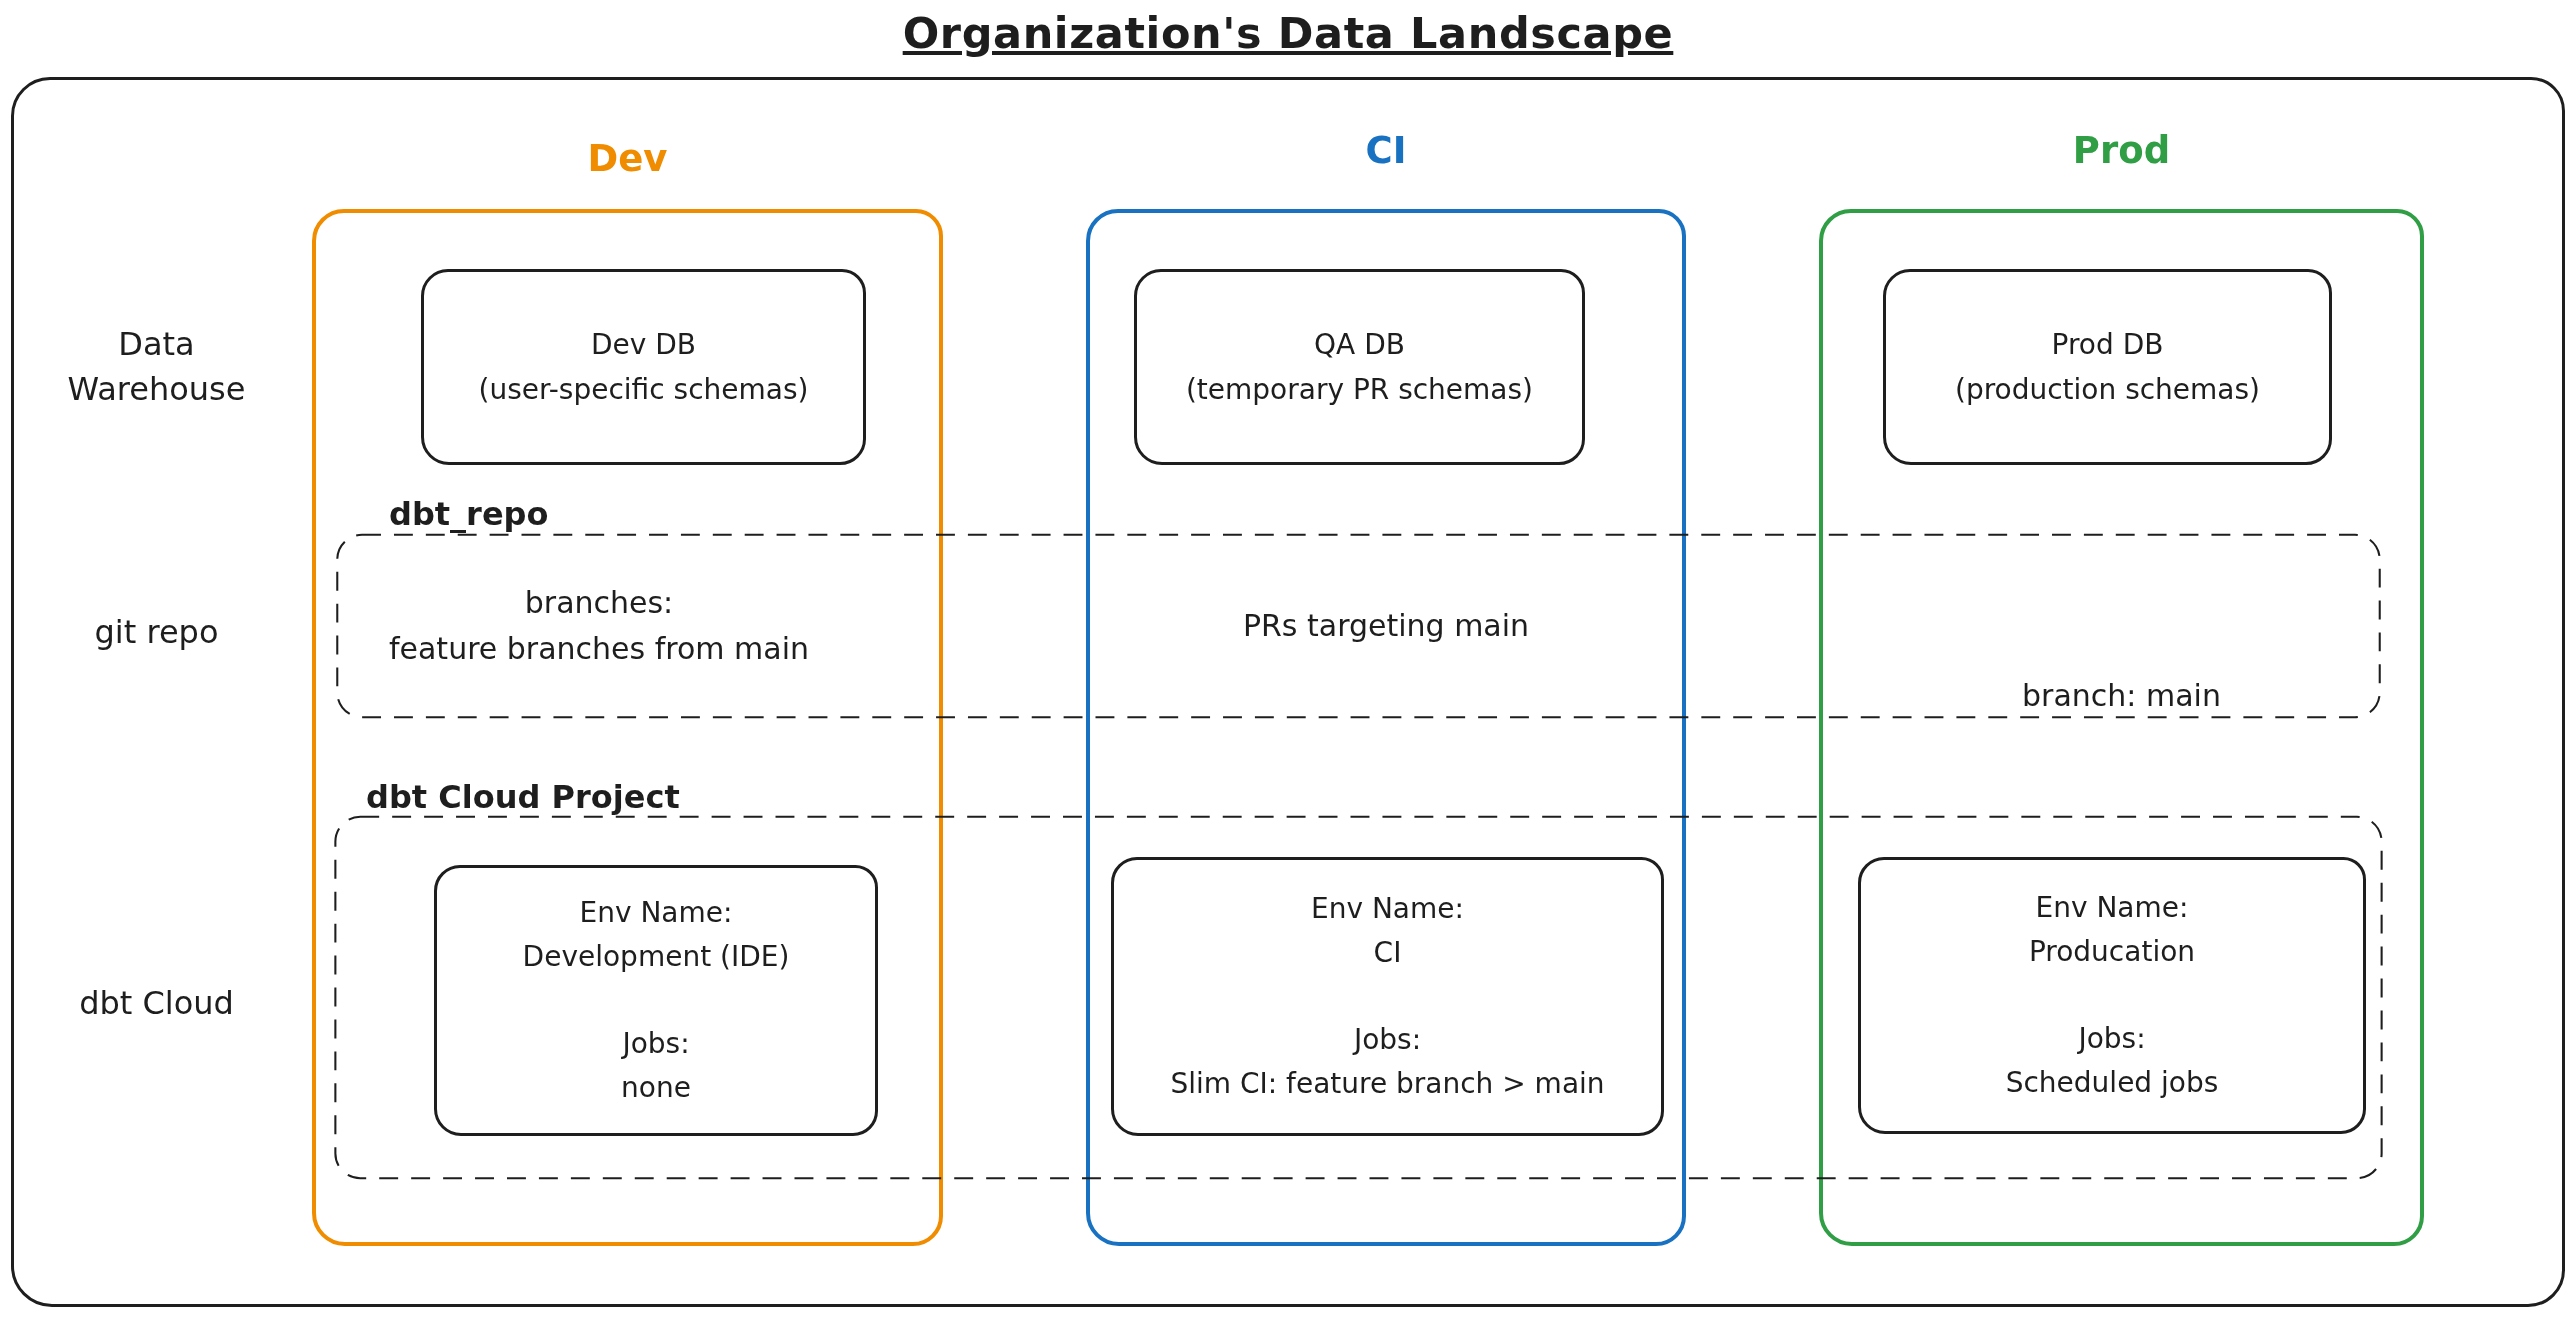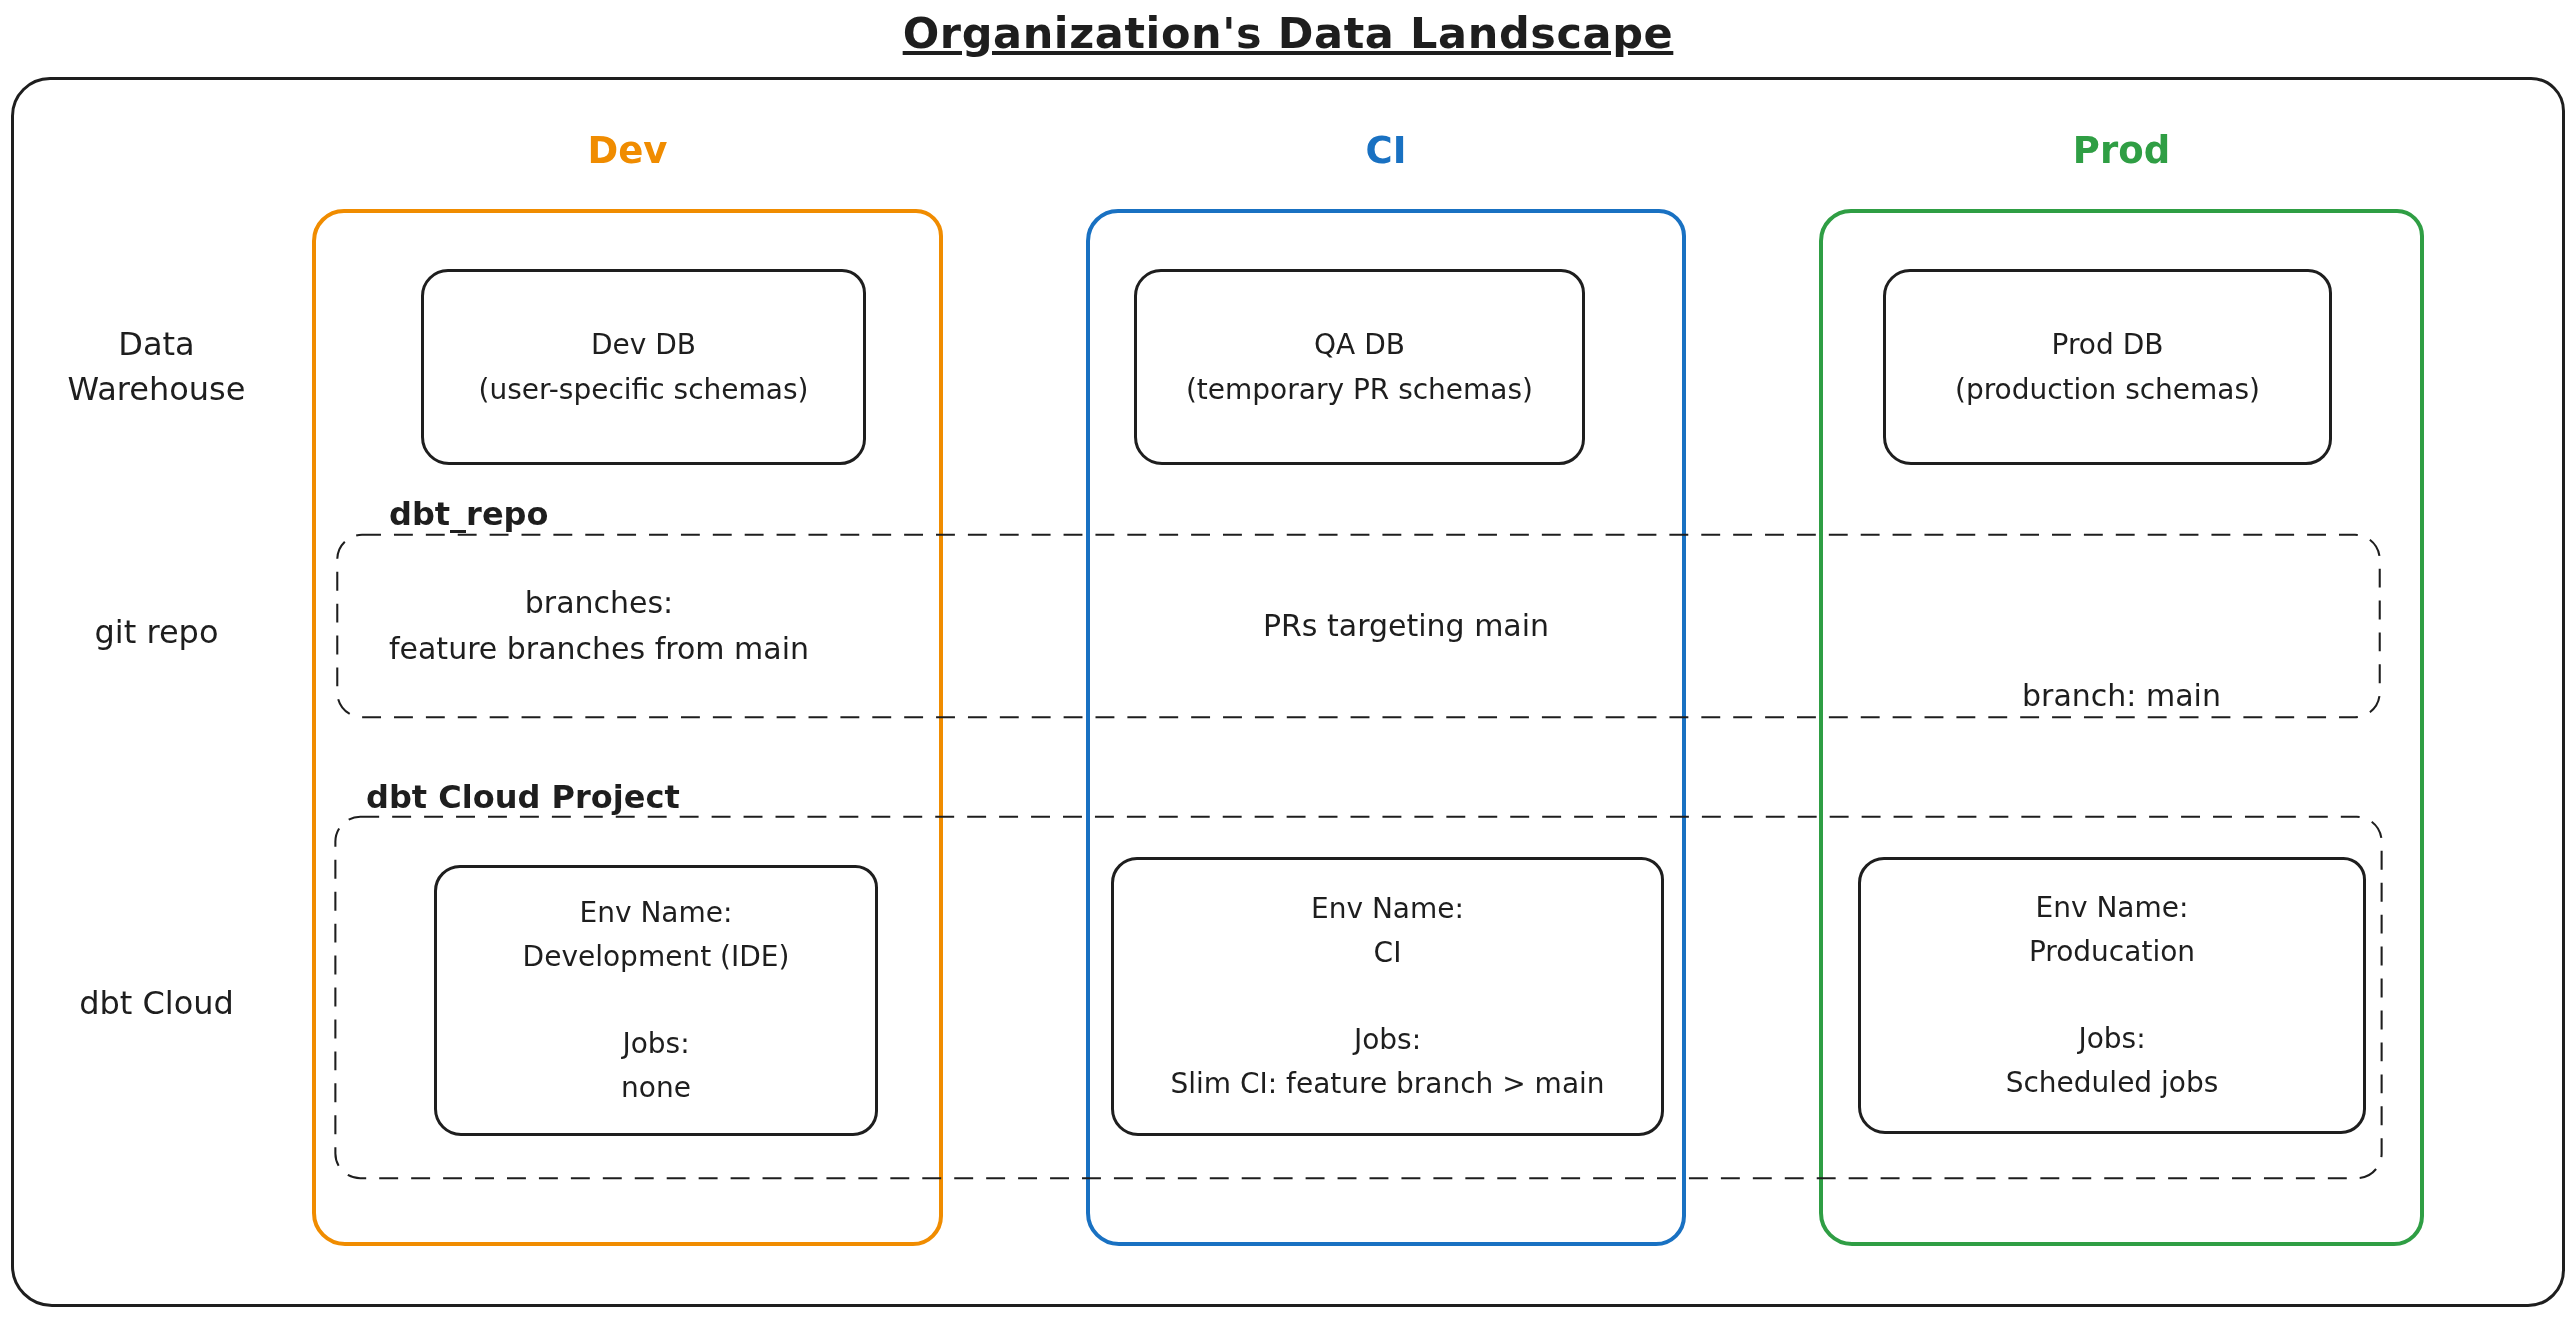--- a/index.html
+++ b/index.html
@@ -10,21 +10,21 @@
   
   .title{left:0;top:8.3px;width:2576px;font-size:43px;font-weight:700;letter-spacing:0.6px;text-decoration:underline;}
   
   .outer{left:10.7px;top:77px;width:2554px;height:1230px;border:3.6px solid #1e1e1e;border-radius:39px 34px 37px 41px;background:transparent;z-index:0;}
   
   .col{top:209px;height:1037px;border-radius:32px 27px 30px 33px;background:transparent;z-index:1;}
   .col.dev{left:312px;width:631px;border:4.1px solid #f08c00;}
   .col.ci{left:1086px;width:600px;border:4.1px solid #1971c2;}
   .col.prod{left:1819px;width:605px;border:4.1px solid #2f9e44;}
   .colhead{top:129px;height:54px;font-size:37px;font-weight:600;z-index:2;}
-  .colhead.dev{left:312px;width:631px;color:#f08c00;}
+  .colhead.dev{left:312px;width:631px;color:#f08c00;margin-top:8px;}
   .colhead.ci{left:1086px;width:600px;color:#1971c2;}
   .colhead.prod{left:1819px;width:605px;color:#2f9e44;}
   
   .rowlab{left:38px;width:237px;font-size:32px;line-height:45px;z-index:2;}
   .rowlab.warehouse{top:322px;}
   .rowlab.git{top:610px;}
   .rowlab.cloud{top:981px;}
   
   .dbbox{top:269px;height:196px;border:3.6px solid #1e1e1e;border-radius:27px 24px 26px 28px;background:#ffffff;
          display:flex;flex-direction:column;justify-content:center;align-items:center;
@@ -34,21 +34,21 @@
   .dbbox.prod{left:1883px;width:449px;text-align:right;}
   
   svg.dashed{z-index:2;}
   .grouplab{font-size:32px;z-index:2;font-weight:bold;}
   .grouplab.git{left:389px;top:495px;}
   .grouplab.cloud{left:366px;top:778px;}
   
   .gittext{top:533px;height:186px;display:flex;flex-direction:column;justify-content:center;align-items:center;
            font-size:30px;line-height:46px;z-index:3;}
   .gittext.dev{left:312px;width:574px;}
-  .gittext.ci{left:1086px;width:600px;margin-left:20px;}
+  .gittext.ci{left:1086px;width:600px;}
   .gittext.prod{left:1819px;width:605px;justify-content:flex-end;}
   
   .envbox{border:3.6px solid #1e1e1e;border-radius:26px 22.5px 25px 27px;background:#ffffff;
           display:flex;flex-direction:column;justify-content:center;align-items:center;
           font-size:28px;line-height:44px;z-index:3;}
   .envbox.dev{left:434px;top:865px;width:444px;height:271px;}
   .envbox.ci{left:1111px;top:857px;width:553px;height:279px;}
   .envbox.prod{left:1858px;top:857px;width:508px;height:277px;}
   .spacer{height:43px;}
 </style>

